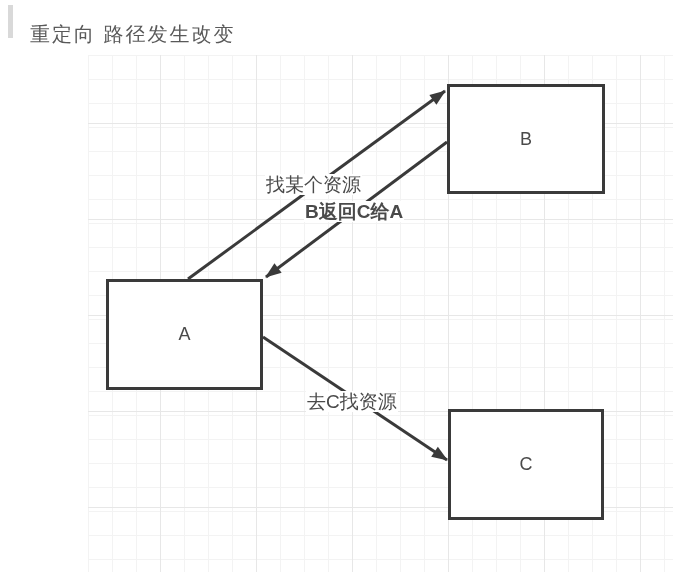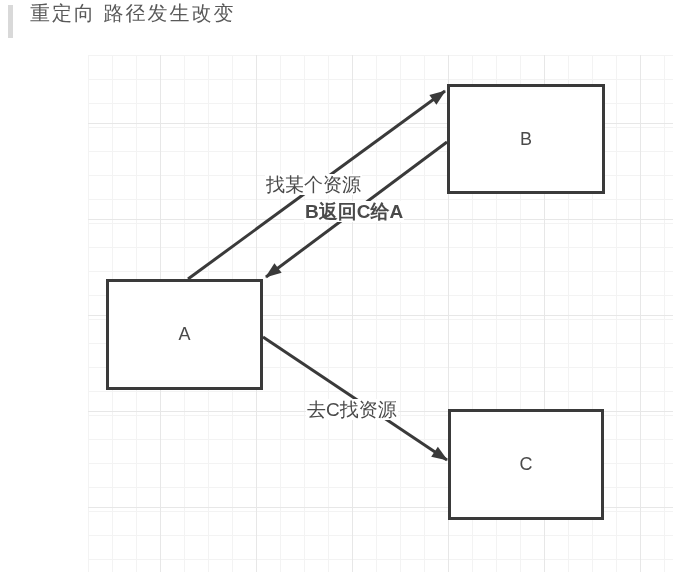--- a/index.html
+++ b/index.html
@@ -21,21 +21,21 @@
   }
   .page { position: relative; width: 673px; height: 587px; }
 
   
   .title-accent {
     position: absolute; left: 8px; top: 5px;
     width: 5px; height: 33px;
     background: var(--title-bar);
   }
   .page-title {
-    position: absolute; left: 30px; top: 1px;
+    position: absolute; left: 30px; top: 22px;
     font-size: 20px; line-height: 24px;
     letter-spacing: 2px;
     color: var(--title-text);
     white-space: nowrap;
   }
 
   
   .canvas {
     position: absolute; left: 88px; top: 55px;
     width: 585px; height: 517px;
@@ -84,21 +84,21 @@
     z-index: 4;
     background: #ffffff;
     color: var(--label-text);
     font-size: 19px;
     line-height: 21px;
     white-space: nowrap;
     padding: 0 1px;
   }
   .edge-label-ab { left: 265px; top: 174px; }
   .edge-label-ba { left: 304px; top: 201px; font-weight: bold; }
-  .edge-label-ac { left: 306px; top: 391px; margin-top: 8px; }
+  .edge-label-ac { left: 306px; top: 391px; }
 </style>
 </head>
 <body>
 
 <div class="page">
 
   <div class="title-accent"></div>
   <div class="page-title">重定向 路径发生改变</div>
 
   <div class="canvas"></div>

